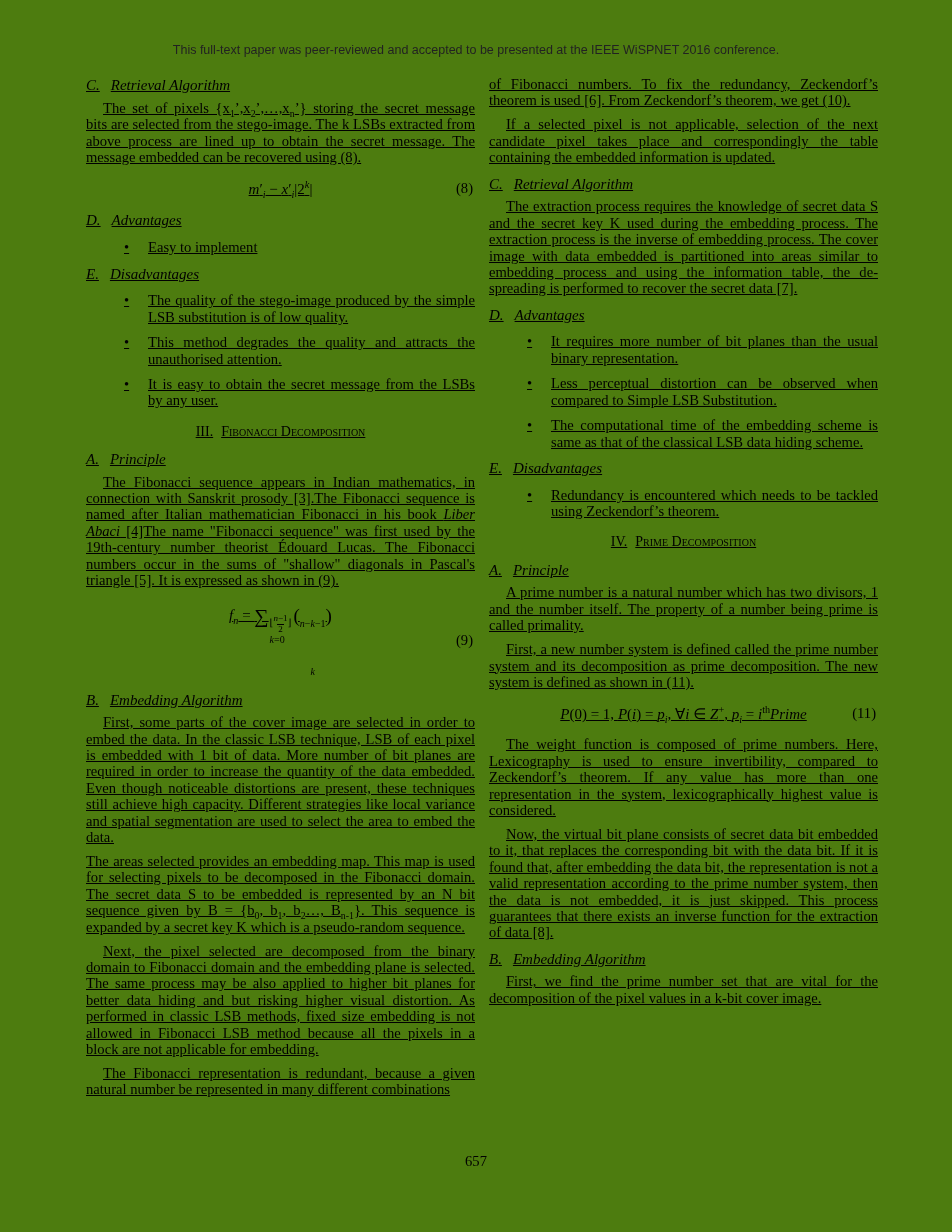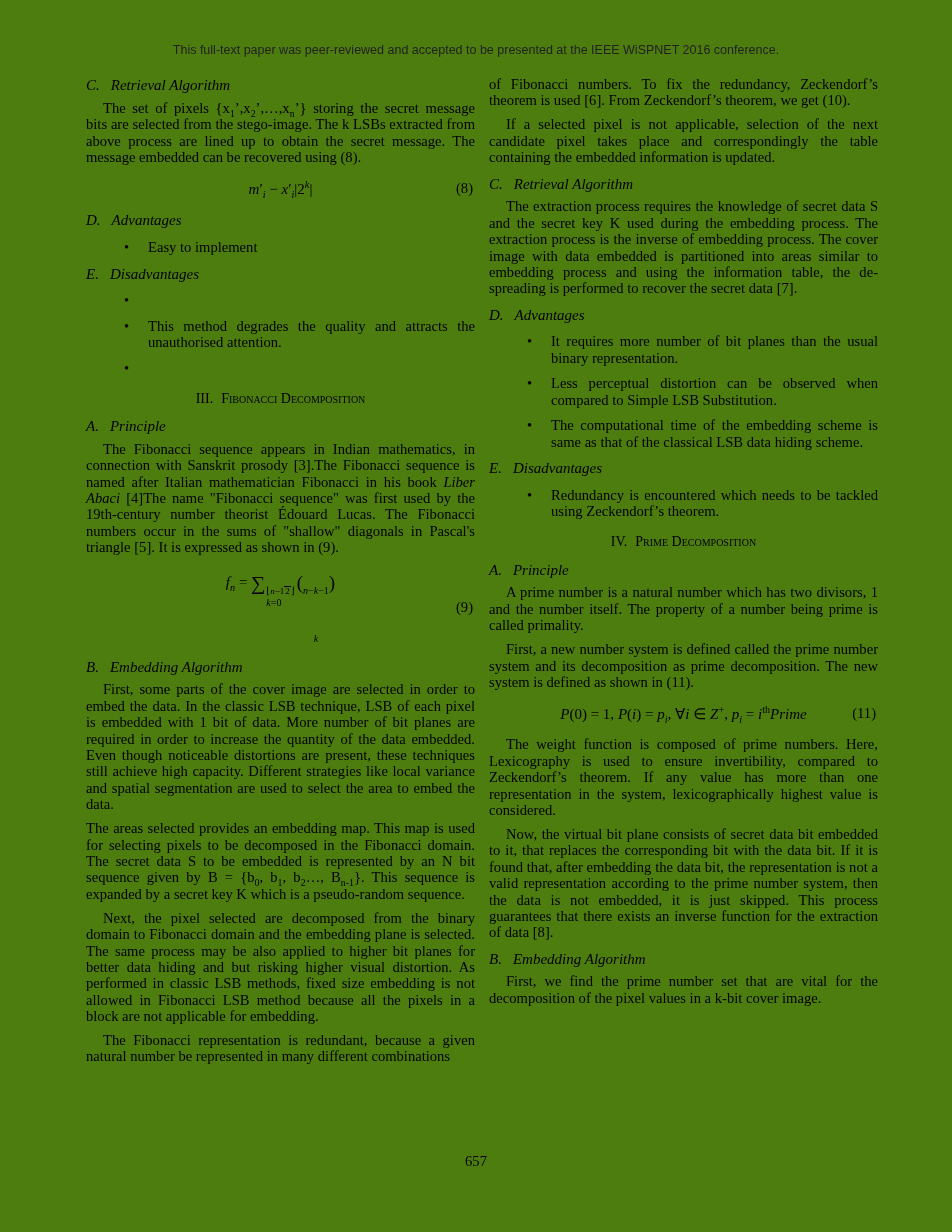--- a/index.html
+++ b/index.html
@@ -9,21 +9,21 @@
     overflow:hidden;
   }
   .notice{
     position:absolute;top:43px;left:0;right:0;text-align:center;
     font-family:"Liberation Sans", sans-serif;font-size:12.5px;color:#222;
   }
   .content{
     position:absolute;top:76px;left:86px;right:74px;
     display:flex;gap:14px;
   }
-  .col{flex:1 1 0;min-width:0;font-size:14.6px;line-height:16.4px;text-align:justify;}
+  .col{flex:1 1 0;min-width:0;font-size:14.6px;line-height:16.4px;text-align:justify;text-decoration:underline;}
   .col > :first-child{margin-top:0;}
 
   h3.subh{
     margin:9px 0 5px;font-weight:normal;font-style:italic;
     font-size:15px;line-height:1.25;text-align:left;
   }
   h3.subh .lab{margin-right:11px;}
 
   h2.sech{
     margin:14px 0 8px;font-weight:normal;text-align:center;
@@ -40,21 +40,21 @@
   .marker{flex:0 0 24px;}
   .btext{flex:1 1 auto;text-align:justify;}
 
   .eqrow{position:relative;margin:15px 0 13px;text-align:center;font-size:15px;line-height:1.2;}
   .eqbody i{font-family:"Liberation Serif", serif;}
   .eqnum{position:absolute;right:2px;top:50%;transform:translateY(-50%);font-style:normal;font-size:14.6px;}
   sub,sup{font-size:68%;line-height:0;}
   .sum{font-size:20px;vertical-align:-3px;}
   .ss{display:inline-flex;flex-direction:column;align-items:flex-start;font-size:10px;line-height:1.15;vertical-align:-7px;margin:0 2px 0 1px;}
   .sst,.ssb{display:block;}
-  .sfrac{display:inline-flex;align-items:center;font-size:9px;line-height:1.05;vertical-align:middle;}
+  .sfrac{display:inline-flex;flex-direction:column;align-items:center;font-size:9px;line-height:1.05;vertical-align:middle;}
   .sfn{display:block;}
   .sfd{display:block;border-top:1px solid #000;padding:0 1px;}
   .bn{display:inline-flex;flex-direction:column;align-items:center;font-size:10px;line-height:1.2;vertical-align:-7px;gap:36px;}
   .paren{font-size:19px;vertical-align:-2px;}
 
   .pnum{
     position:absolute;bottom:62px;left:0;right:0;text-align:center;
     font-size:14.6px;
   }
 </style>
@@ -72,27 +72,29 @@
         <div class="bullets">
           <div class="bullet">
             <span class="marker">•</span>
             <span class="btext">Easy to implement</span>
           </div>
         </div>
         <h3 class="subh"><span class="lab">E.</span><span class="tit">Disadvantages</span></h3>
         <div class="bullets">
           <div class="bullet">
             <span class="marker">•</span>
+            <span class="btext">The quality of the stego-image produced by the simple LSB substitution is of low quality.</span>
           </div>
           <div class="bullet">
             <span class="marker">•</span>
             <span class="btext">This method degrades the quality and attracts the unauthorised attention.</span>
           </div>
           <div class="bullet">
             <span class="marker">•</span>
+            <span class="btext">It is easy to obtain the secret message from the LSBs by any user.</span>
           </div>
         </div>
         <h2 class="sech"><span class="lab">III.</span><span class="tit">Fibonacci Decomposition</span></h2>
         <h3 class="subh"><span class="lab">A.</span><span class="tit">Principle</span></h3>
         <p class="para ind">The Fibonacci sequence appears in Indian mathematics, in connection with Sanskrit prosody [3].The Fibonacci sequence is named after Italian mathematician Fibonacci in his book <i>Liber Abaci</i> [4]The name "Fibonacci sequence" was first used by the 19th-century number theorist Édouard Lucas. The Fibonacci numbers occur in the sums of "shallow" diagonals in Pascal's triangle [5]. It is expressed as shown in (9).</p>
         <div class="eqrow"><span class="eqbody"><i>f</i><sub><i>n</i></sub> = <span class="sum">∑</span><span class="ss">
               <span class="sst">⌊<span class="sfrac">
                   <span class="sfn"><i>n</i>−1</span>
                   <span class="sfd">2</span>
                 </span>⌋</span>

